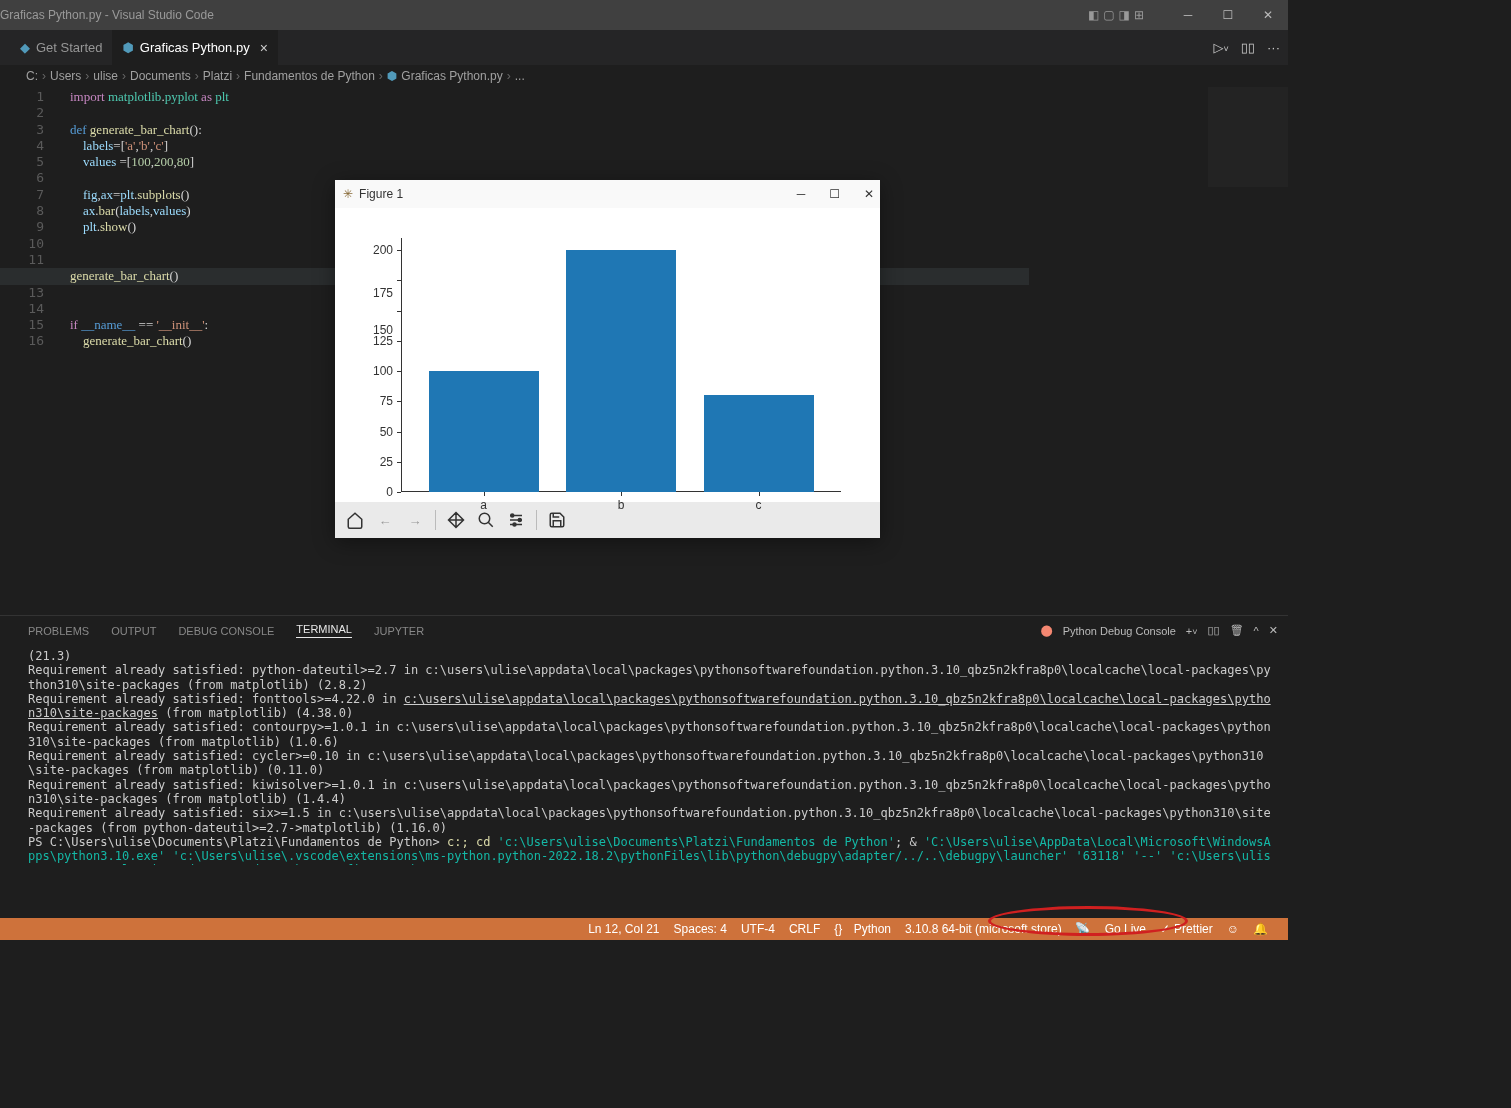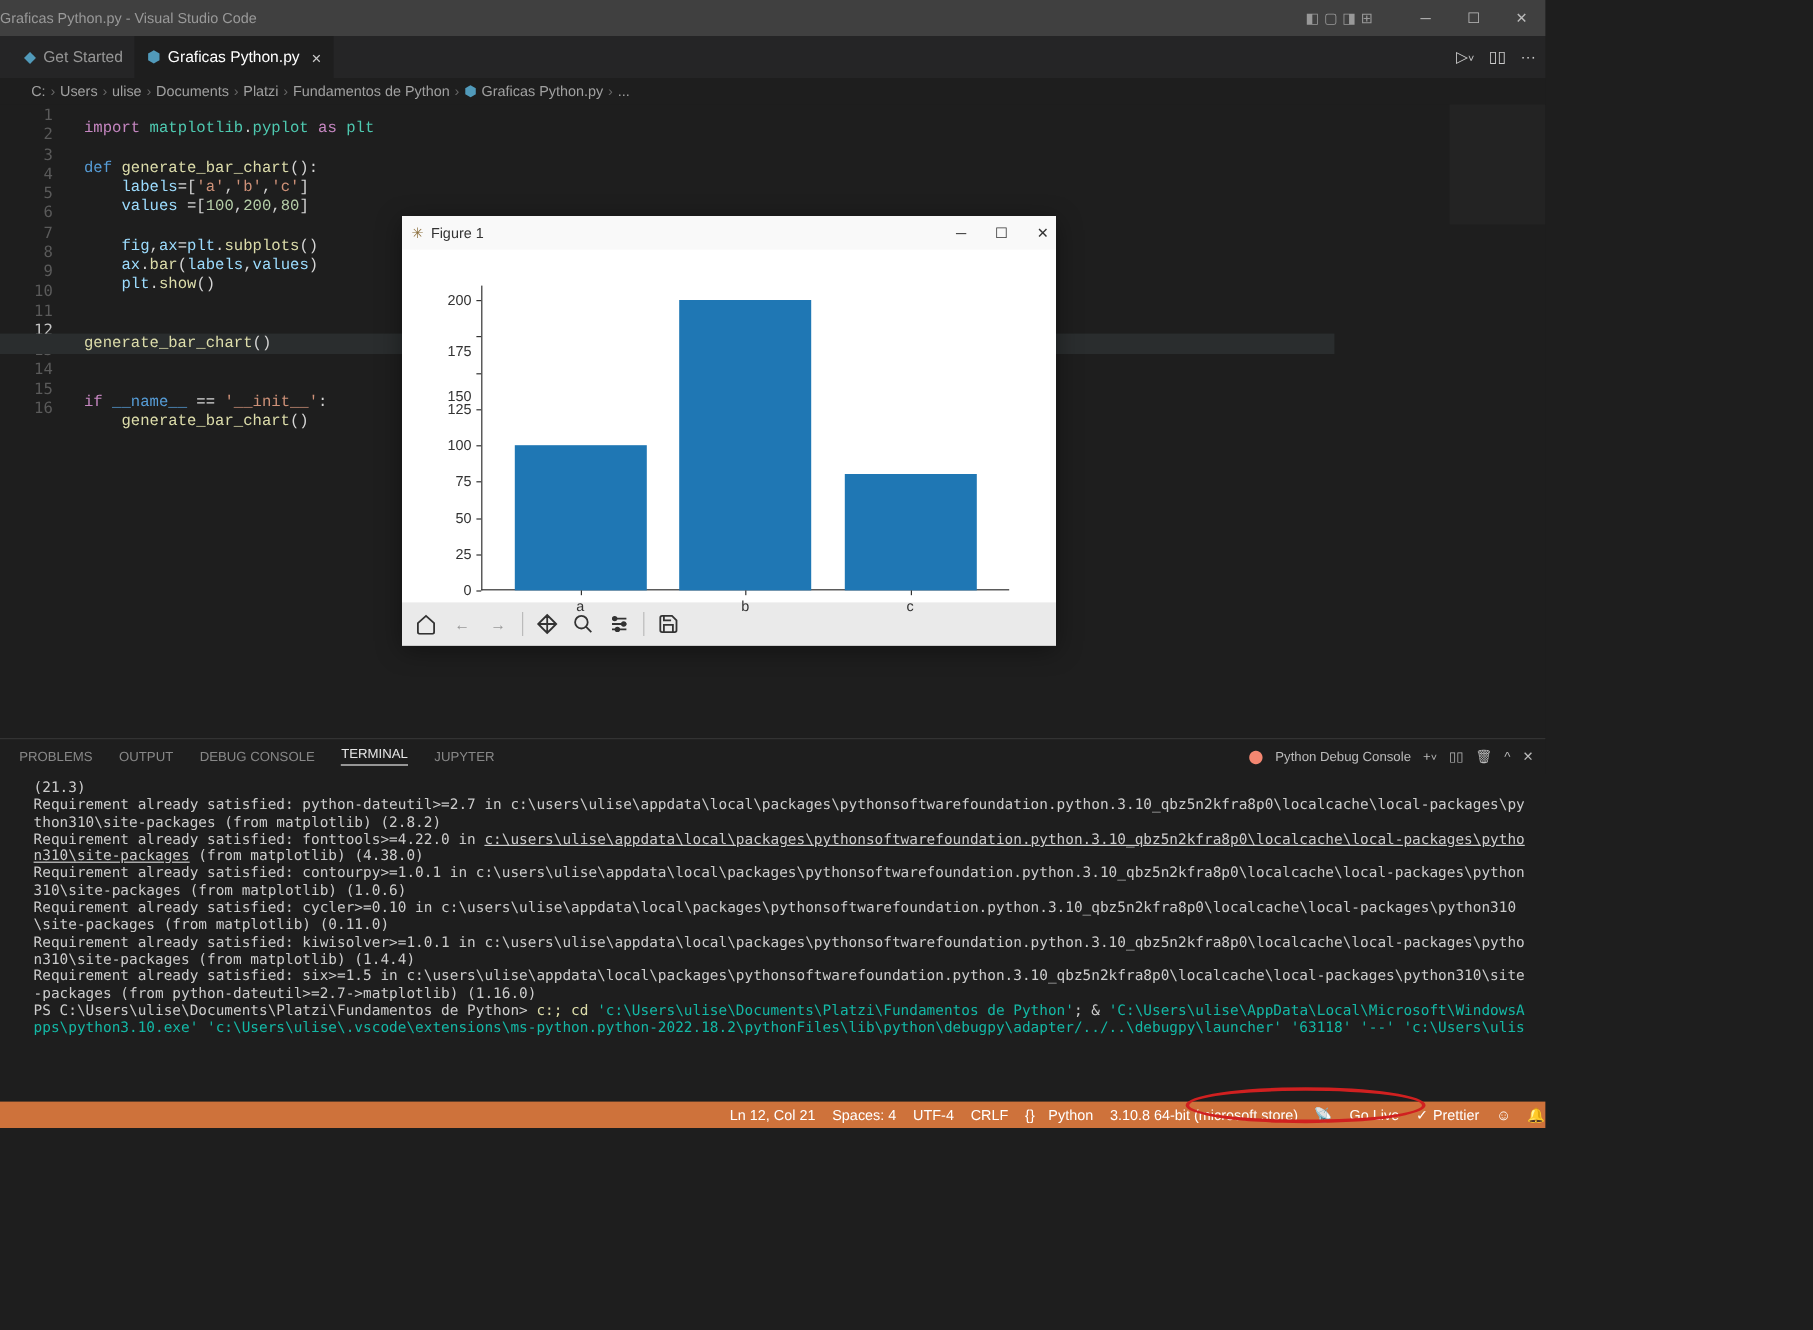--- a/index.html
+++ b/index.html
@@ -13,39 +13,39 @@
 .tab { height: 35px; padding: 0 10px; display: flex; align-items: center; gap: 6px; font-size: 13px; color: #969696; }
 .tab.active { background: #1e1e1e; color: #fff; }
 .tab .tabclose { color: #888; font-size: 14px; margin-left: 4px; }
 .tab.active .tabclose { color: #ccc; }
 .tab-icon { color: #519aba; font-size: 13px; }
 .tab-actions { position: absolute; right: 8px; display: flex; gap: 12px; align-items: center; color: #ccc; height: 35px; }
 .breadcrumb { height: 22px; padding: 0 12px 0 26px; display: flex; align-items: center; gap: 4px; color: #a0a0a0; font-size: 12px; background: #1e1e1e; }
 .breadcrumb .chev { color: #666; }
 .editor { position: relative; background: #1e1e1e; height: 528px; }
 .gutter { position: absolute; left: 0; top: 0; width: 56px; text-align: right; color: #5a5a5a; font-family: Consolas, monospace; font-size: 13px; line-height: 16.3px; padding-top: 2px; padding-right: 12px; }
-.code { position: absolute; left: 70px; top: 12px; font-family: Liberation Mono, monospace; font-size: 13px; line-height: 16.3px; white-space: pre; }
+.code { position: absolute; left: 70px; top: 2px; font-family: Liberation Serif, serif; font-size: 13px; line-height: 16.3px; white-space: pre; }
 .code-line.cur { background: #2a2d2e; margin-left: -70px; padding-left: 70px; margin-right: -800px; padding-right: 800px; }
 .k1 { color: #c586c0; }
 .k2 { color: #569cd6; }
 .k3 { color: #9cdcfe; }
 .k4 { color: #dcdcaa; }
 .k5 { color: #ce9178; }
 .k6 { color: #b5cea8; }
 .k7 { color: #d4d4d4; }
 .k8 { color: #4ec9b0; }
 .minimap { position: absolute; right: 0; top: 0; width: 80px; height: 100px; background: #232323; }
-.panel-tabs { height: 30px; display: flex; align-items: center; gap: 22px; padding: 0 12px 0 16px; border-top: 1px solid #333; background: #1e1e1e; color: #888; font-size: 11px; position: relative; }
+.panel-tabs { height: 30px; display: flex; align-items: center; gap: 22px; padding: 0 12px 0 28px; border-top: 1px solid #333; background: #1e1e1e; color: #888; font-size: 11px; position: relative; }
 .panel-tabs .ptab.active { color: #e7e7e7; border-bottom: 1px solid #e7e7e7; padding-bottom: 2px; }
 .panel-actions { position: absolute; right: 10px; display: flex; gap: 10px; align-items: center; color: #bbb; }
 .terminal { font-family: Consolas, monospace; font-size: 12px; line-height: 14.3px; padding: 4px 12px 4px 28px; color: #ccc; white-space: pre-wrap; word-break: break-all; height: 220px; overflow: hidden; }
 .term-yellow { color: #dcdcaa; }
 .term-underline { text-decoration: underline; }
 .term-green { color: #14b8a6; }
-.statusbar { position: absolute; bottom: 0; left: 0; right: 0; height: 22px; background: #ce723b; display: flex; align-items: center; justify-content: flex-end; gap: 14px; padding: 0 0; color: #fff; font-size: 12px; }
+.statusbar { position: absolute; bottom: 0; left: 0; right: 0; height: 22px; background: #ce723b; display: flex; align-items: center; justify-content: flex-end; gap: 14px; padding: 0 20px; color: #fff; font-size: 12px; }
 .statusbar .grp { display: flex; align-items: center; gap: 4px; }
 .red-oval { position: absolute; bottom: 4px; right: 100px; width: 200px; height: 30px; border: 3px solid #d02020; border-radius: 50%; pointer-events: none; }
 
 
 .figwin { position: absolute; left: 335px; top: 180px; width: 545px; background: #fff; box-shadow: 0 4px 20px rgba(0,0,0,0.4); }
 .fig-title { height: 28px; display: flex; align-items: center; padding: 0 8px; font-size: 12px; color: #333; background: #f9f9f9; position: relative; }
 .fig-title .figicons { position: absolute; right: 6px; display: flex; gap: 24px; color: #333; }
 .fig-body { padding: 30px 20px 10px 36px; }
 .chart { position: relative; width: 440px; height: 254px; margin-left: 30px; }
 .chart-axes { position: absolute; left: 0; top: 0; right: 0; bottom: 0; border-left: 1px solid #333; border-bottom: 1px solid #333; }

